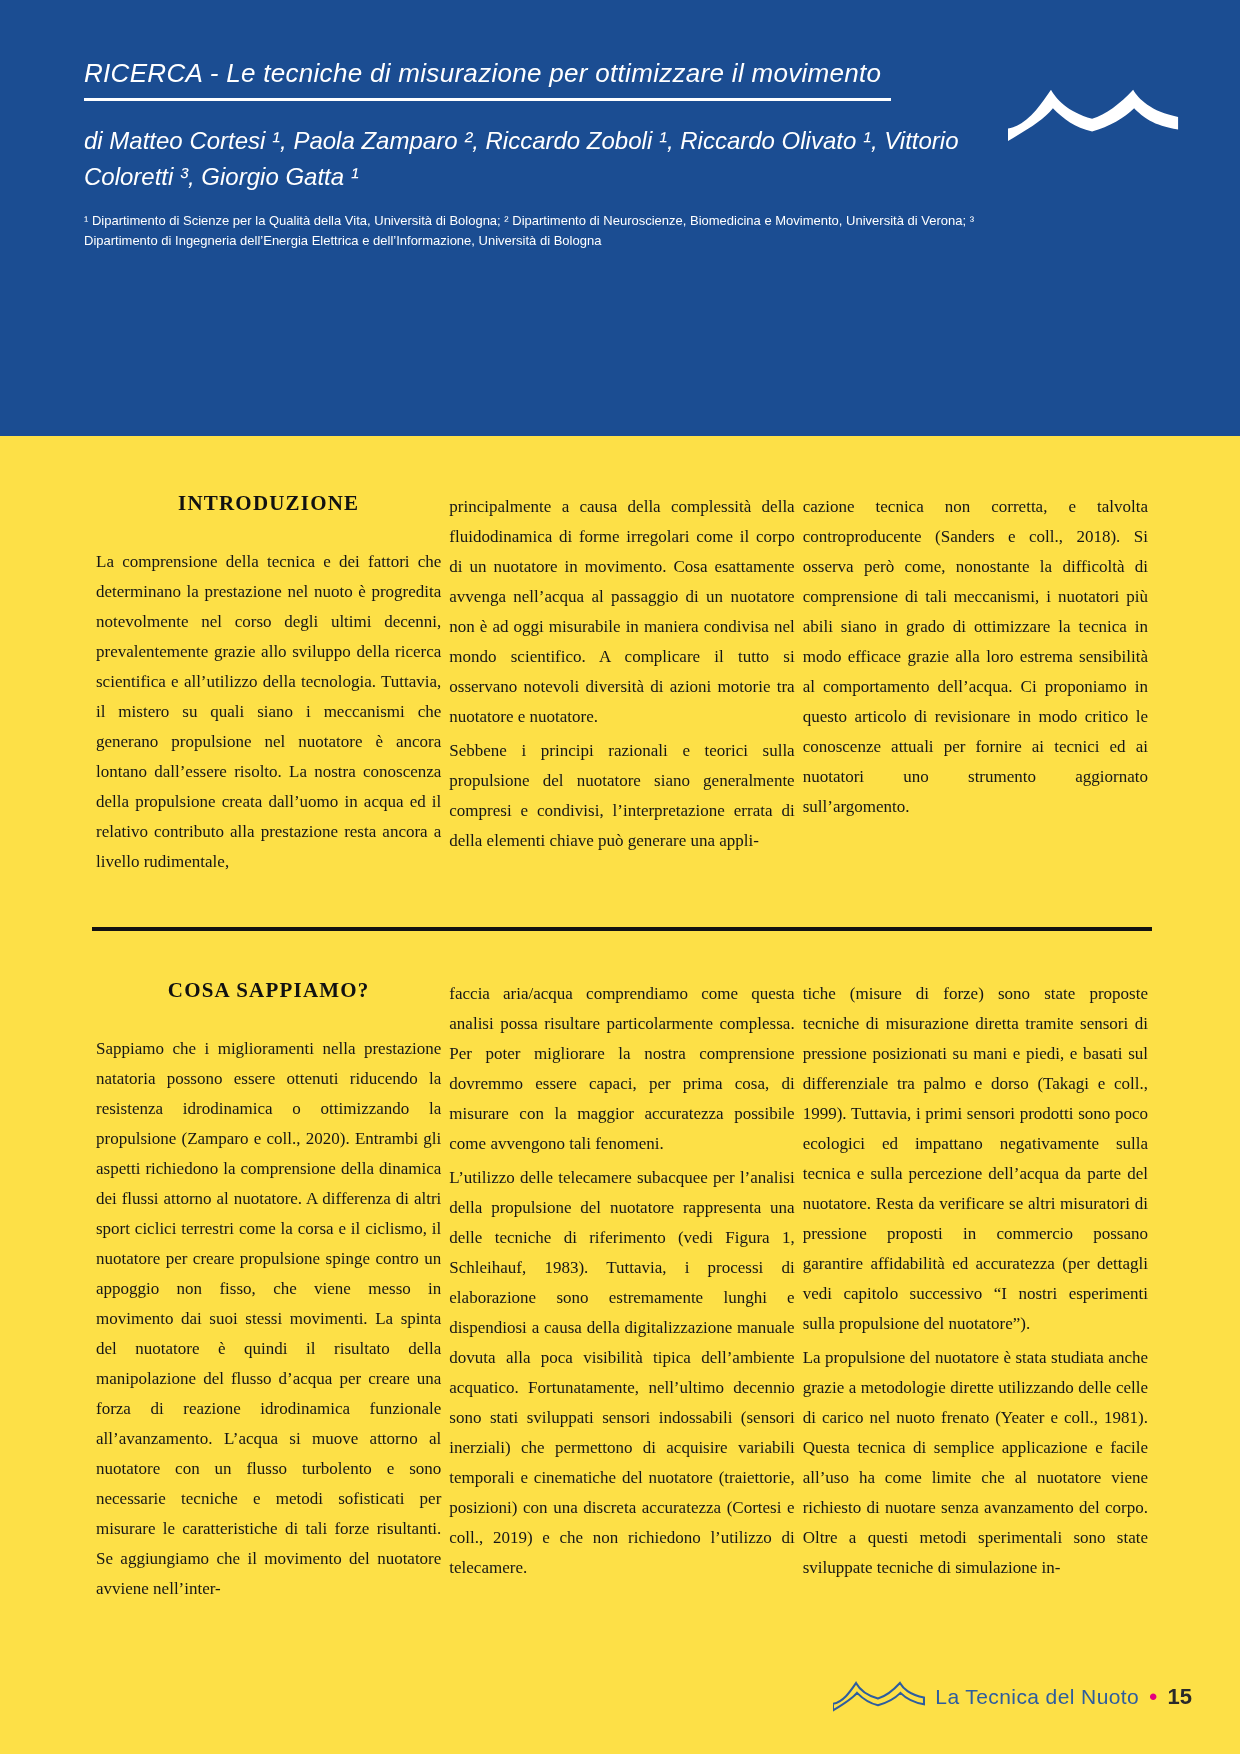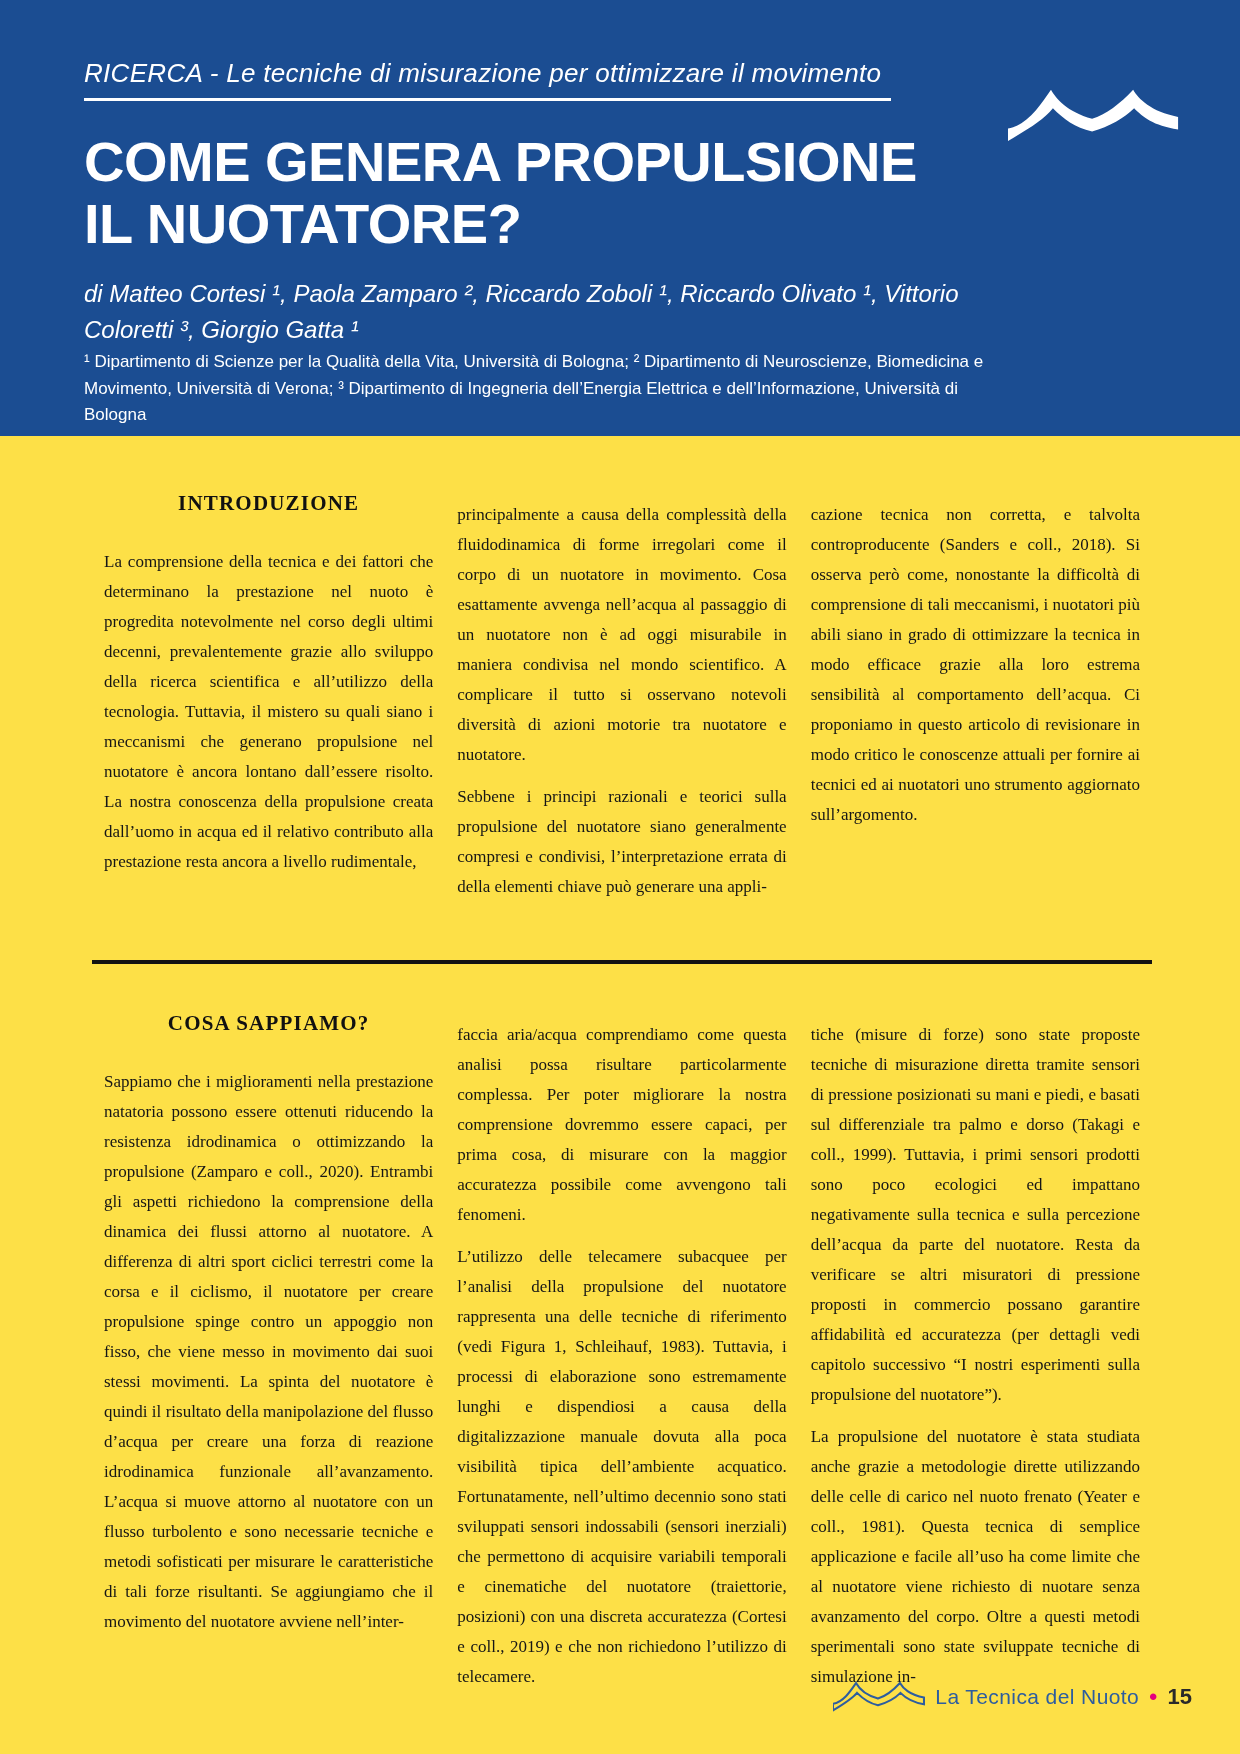--- a/index.html
+++ b/index.html
@@ -49,40 +49,40 @@
   }
   .byline {
     margin: 22px 0 0 0;
     font-family: "Liberation Sans", sans-serif;
     font-style: italic;
     font-size: 24px;
     line-height: 1.5;
     max-width: 1010px;
   }
   .affiliations {
-    margin: 1px 0 0 0;
+    margin: 16px 0 0 0;
     font-family: "Liberation Sans", sans-serif;
-    font-size: 17px;
+    font-size: 13px;
     line-height: 1.55;
     max-width: 1075px;
   }
 
   
   main { padding: 0 88px 0 92px; }
   .cols { display: flex; }
   .section-intro { margin-top: 52px; }
   .col {
     flex: 1 1 0;
     font-size: 17px;
     line-height: 30px;
     text-align: justify;
     color: #161616;
     hyphens: auto;
   }
-  .col p { margin: 12px; }
+  .col p { margin: 4px; }
   .col-heading {
     font-family: "Liberation Serif", serif;
     font-size: 21px;
     font-weight: 700;
     text-align: center;
     letter-spacing: 1.2px;
     color: #111111;
     margin: 0 0 29px 0;
   }
   .divider {
@@ -125,24 +125,20 @@
 
 <div class="page">
 
   <header class="masthead">
     <div class="kicker">RICERCA - Le tecniche di misurazione per ottimizzare il movimento</div>
 
     <svg class="wave-icon" viewBox="0 0 180 60" preserveAspectRatio="none" aria-hidden="true">
       <path d="M0 44 C 20 41, 34 20, 45 4 C 50 13, 62 27, 88 34 C 102 30, 118 18, 131 4 C 136 13, 150 27, 178 32 L 178 45 C 152 41, 141 32, 132 23 C 122 33, 106 42, 88 47 C 70 43, 58 34, 47 23 C 37 35, 22 44, 0 57 Z" fill="#ffffff"></path>
     </svg>
 
-    <h1 class="title">
-      <span>COME GENERA PROPULSIONE</span><br>
-      <span>IL NUOTATORE?</span>
-    </h1>
 
     <p class="byline">di Matteo Cortesi ¹, Paola Zamparo ², Riccardo Zoboli ¹, Riccardo Olivato ¹, Vittorio Coloretti ³, Giorgio Gatta ¹</p>
 
     <p class="affiliations">¹ Dipartimento di Scienze per la Qualità della Vita, Università di Bologna; ² Dipartimento di Neuroscienze, Biomedicina e Movimento, Università di Verona; ³ Dipartimento di Ingegneria dell’Energia Elettrica e dell’Informazione, Università di Bologna</p>
   </header>
 
   <main>
 
     <section class="cols section-intro">
       <div class="col">

